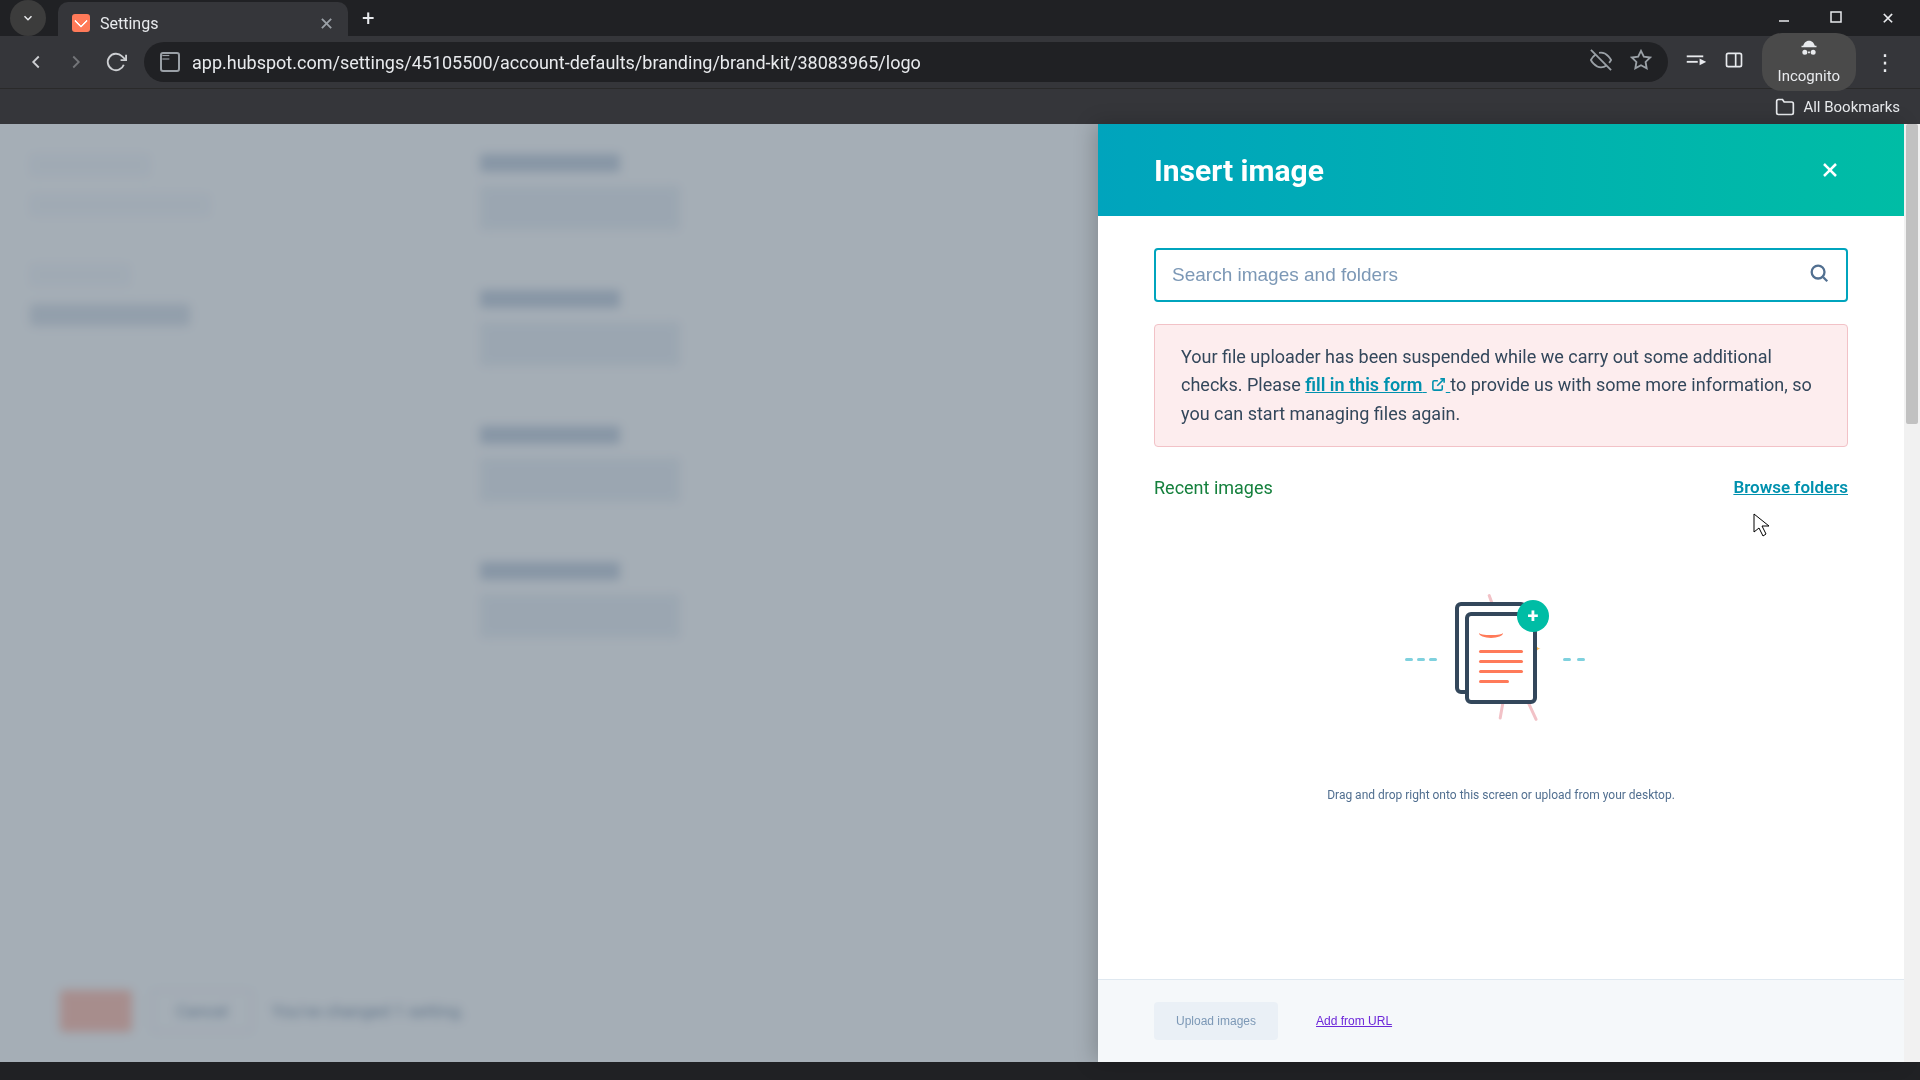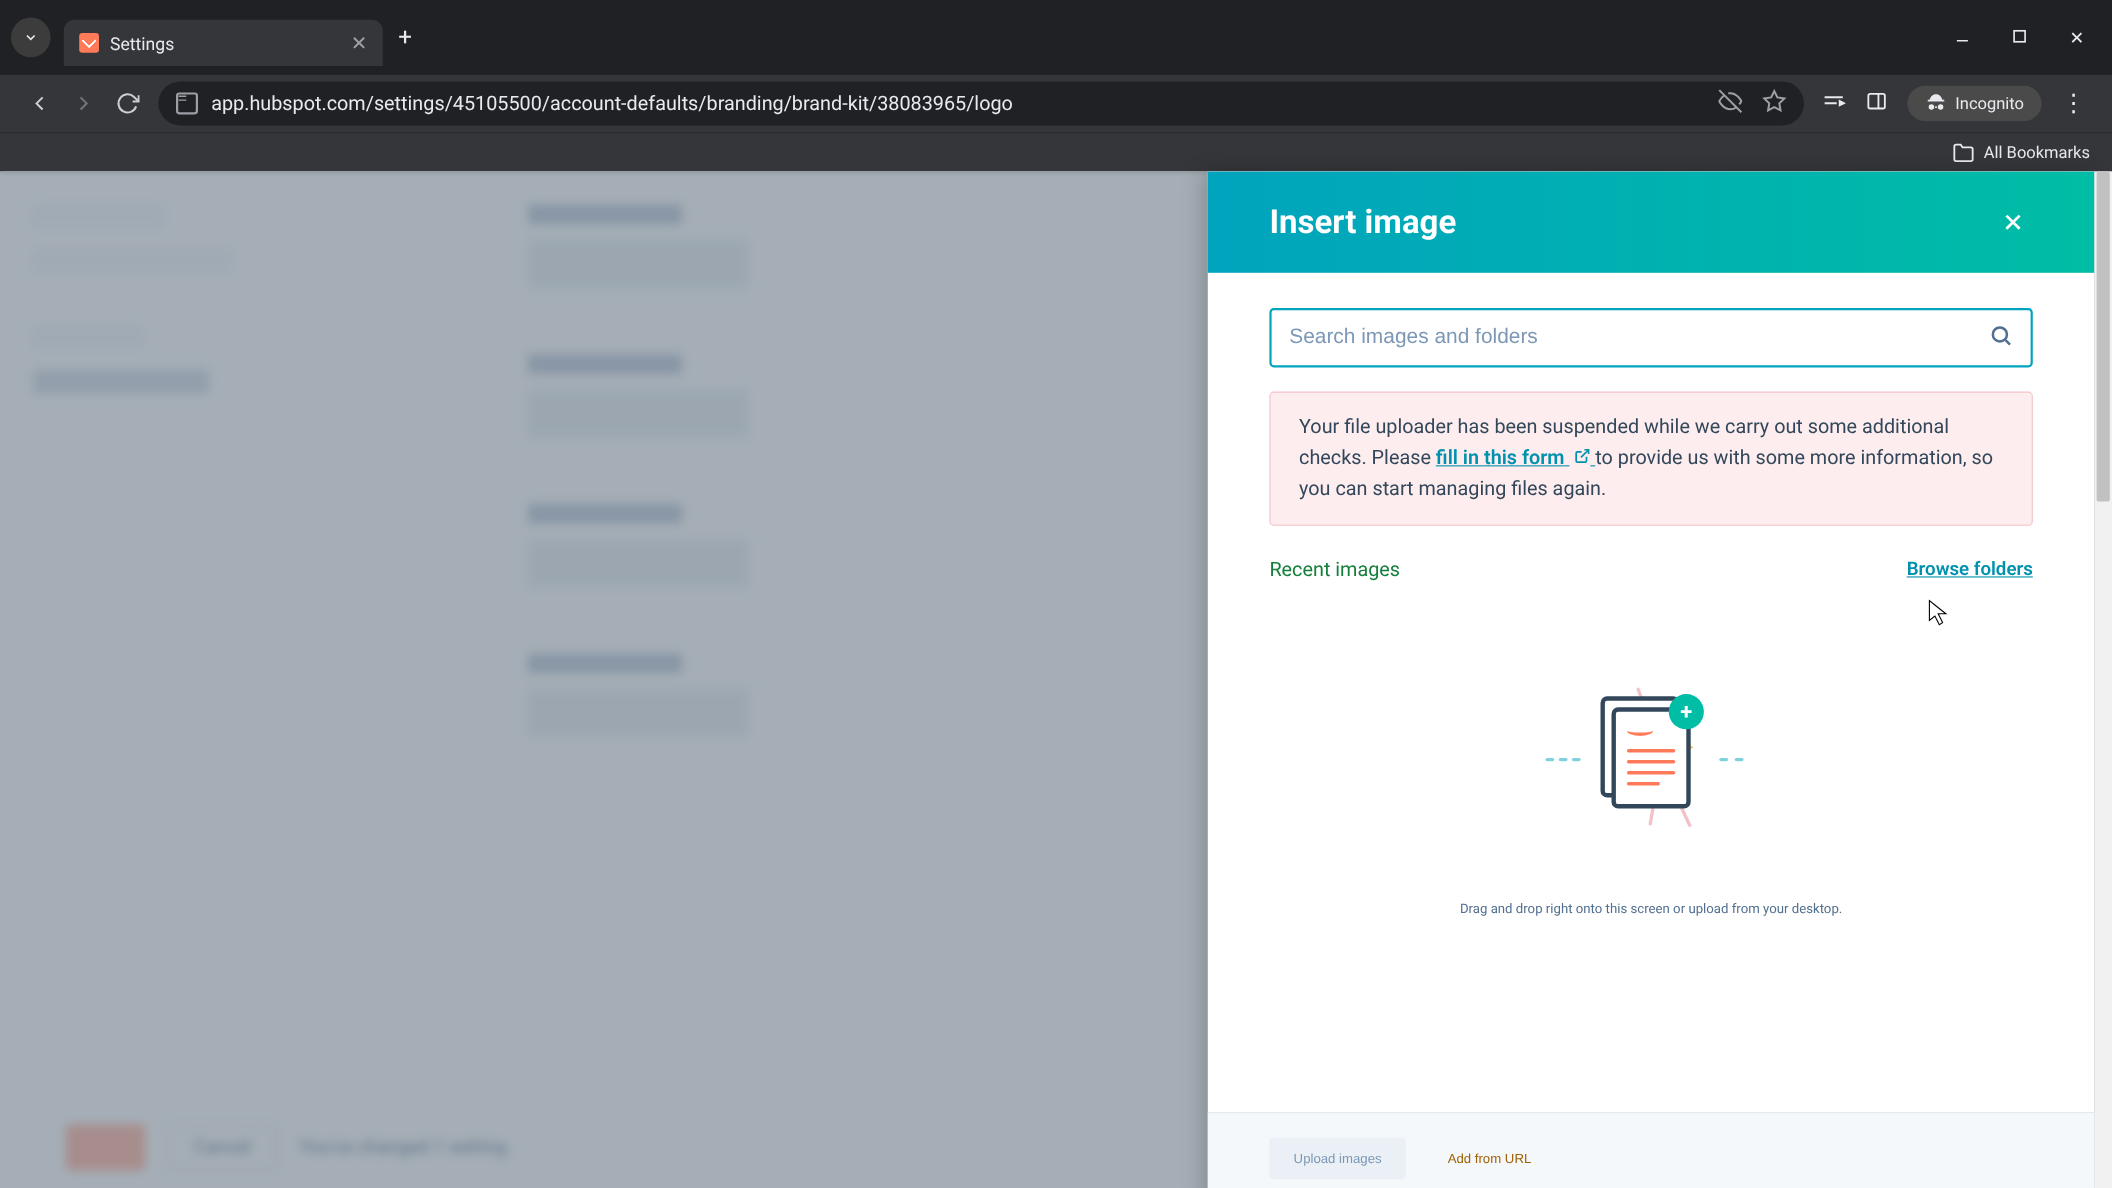--- a/index.html
+++ b/index.html
@@ -8,21 +8,21 @@
     background: #202124;
     width: 1920px;
     height: 1080px;
     overflow: hidden;
     position: relative;
   }
 
   
   .browser-top {
     background: #202124;
-    height: 68px;
+    height: 36px;
     display: flex;
     align-items: center;
     padding: 0 10px;
   }
   .tab-dropdown {
     width: 36px;
     height: 36px;
     border-radius: 50%;
     background: #3c3c3c;
     display: flex;
@@ -124,20 +124,21 @@
   }
   .toolbar-right { display: flex; align-items: center; gap: 18px; }
   .incognito-pill {
     background: #4a4a4a;
     border-radius: 20px;
     padding: 6px 16px;
     display: flex;
     align-items: center;
     gap: 8px;
     font-size: 15px;
+    flex-direction: column;
   }
   .incognito-pill svg { width: 20px; height: 20px; }
 
   .bookmarks-bar {
     background: #35363a;
     height: 36px;
     display: flex;
     align-items: center;
     justify-content: flex-end;
     padding: 0 20px;
@@ -453,21 +454,22 @@
     cursor: pointer;
     border: none;
     text-align: right;
   }
   .btn-upload {
     background: #eaf0f6;
     color: #7c98b6;
   }
   .btn-url {
     background: transparent;
-    color: #a16207;
+    color: #6d28d9;
+    text-decoration: underline;
   }
 
   .scrollbar {
     position: absolute;
     right: 0;
     top: 0;
     bottom: 0;
     width: 16px;
     background: #f1f1f1;
   }

